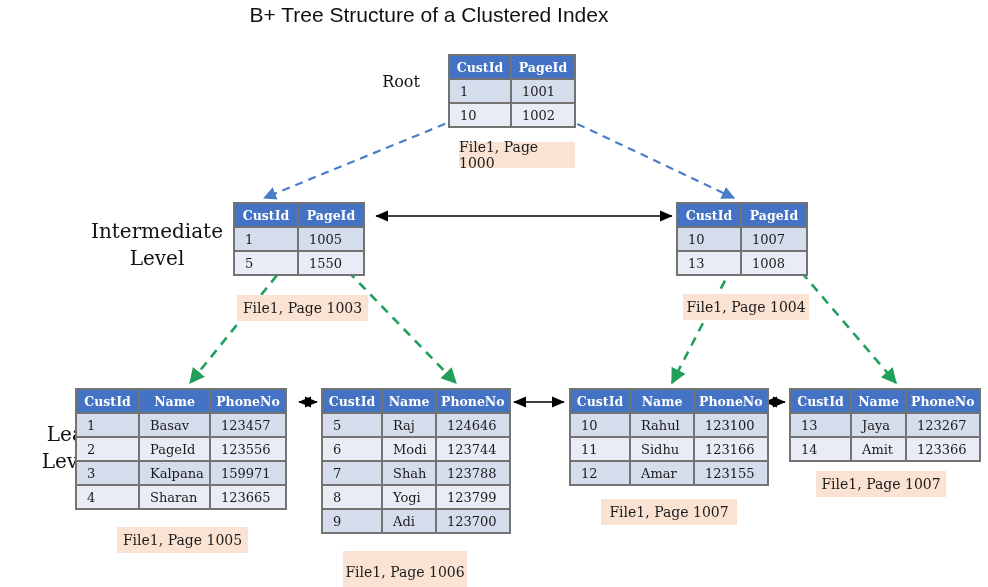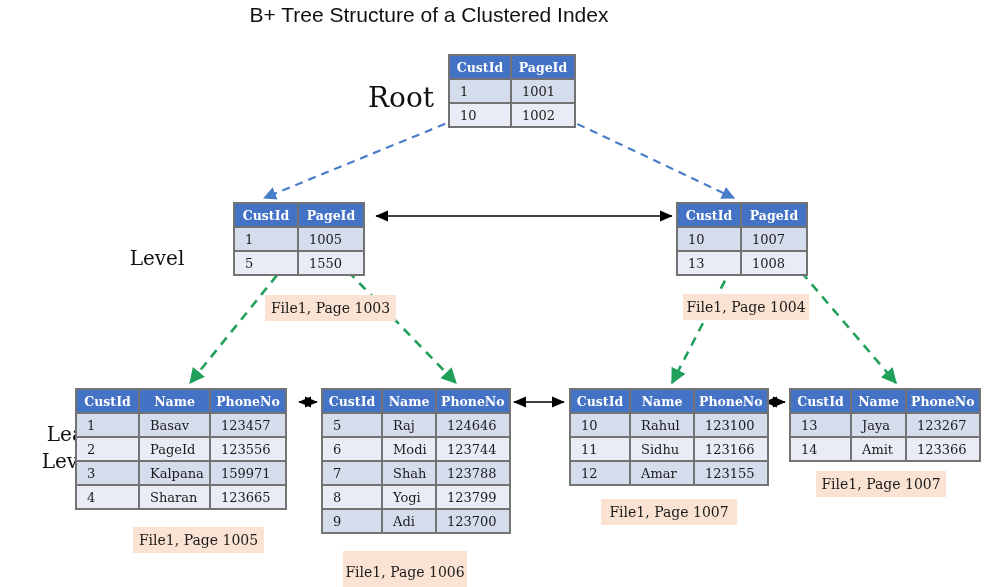--- a/index.html
+++ b/index.html
@@ -19,23 +19,23 @@
            display:flex;align-items:center;justify-content:center;}
   .overlay{position:absolute;left:0;top:0;pointer-events:none;}
 </style>
 </head>
 <body>
 
 <div class="canvas">
 
   <div class="title">B+ Tree Structure of a Clustered Index</div>
 
-  <div class="lvl" style="left:362px;top:84px;width:78px;font-size:28px;">Root</div>
+  <div class="lvl" style="left:362px;top:68px;width:78px;font-size:16px;">Root</div>
   <div class="lvl" style="left:84px;top:218px;width:146px;">
-    <br>
+    <span>Intermediate</span><br>
     <span>Level</span>
   </div>
   <div class="lvl" style="left:0px;top:421px;width:66px;padding-left:36px;">
     <span>Leaf</span><br>
     <span>Level</span>
   </div>
 
   <svg class="overlay" width="988" height="587">
     <defs>
       <marker id="mb" markerWidth="7" markerHeight="7" refX="5.5" refY="3" orient="auto">
@@ -78,20 +78,21 @@
         <td>1</td>
         <td>1001</td>
       </tr>
       <tr class="r1">
         <td>10</td>
         <td>1002</td>
       </tr>
     </tbody>
       </table>
   </div>
+  <div class="pglabel" style="left:459px;top:142px;width:116px;height:26px;">File1, Page 1000</div>
 
   <div class="tblwrap" style="left:233px;top:202px;">
     <table>
       <colgroup>
           <col style="width:62px">
           <col style="width:64px">
         </colgroup>
       <tbody>
           <tr>
         <th>CustId</th>
@@ -101,21 +102,21 @@
         <td>1</td>
         <td>1005</td>
       </tr>
       <tr class="r1">
         <td>5</td>
         <td>1550</td>
       </tr>
     </tbody>
       </table>
   </div>
-  <div class="pglabel" style="left:237px;top:295px;width:131px;height:26px;margin-left:28px;">File1, Page 1003</div>
+  <div class="pglabel" style="left:237px;top:295px;width:131px;height:26px;">File1, Page 1003</div>
 
   <div class="tblwrap" style="left:676px;top:202px;">
     <table>
       <colgroup>
           <col style="width:62px">
           <col style="width:64px">
         </colgroup>
       <tbody>
           <tr>
         <th>CustId</th>
@@ -163,21 +164,21 @@
         <td>159971</td>
       </tr>
       <tr class="r1">
         <td>4</td>
         <td>Sharan</td>
         <td>123665</td>
       </tr>
     </tbody>
       </table>
   </div>
-  <div class="pglabel" style="left:117px;top:527px;width:131px;height:26px;margin-left:16px;">File1, Page 1005</div>
+  <div class="pglabel" style="left:117px;top:527px;width:131px;height:26px;">File1, Page 1005</div>
 
   <div class="tblwrap" style="left:321px;top:388px;">
     <table>
       <colgroup>
           <col style="width:58px">
           <col style="width:52px">
           <col style="width:66px">
         </colgroup>
       <tbody>
           <tr>

